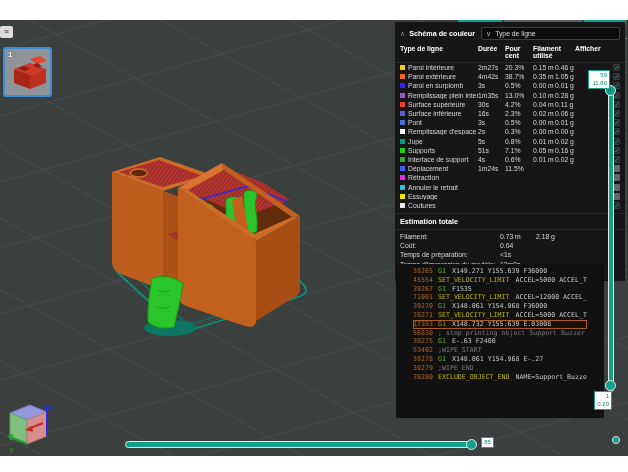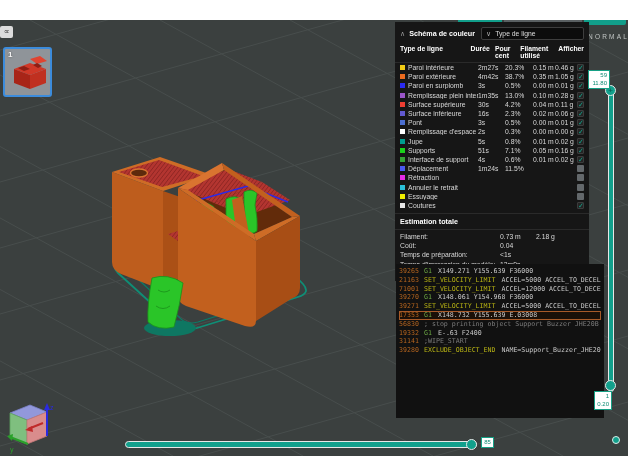--- a/index.html
+++ b/index.html
@@ -13,21 +13,21 @@
   .cutbtn.gray { background:#5A6062; }
 
   
   .corner-badge { position:absolute; left:0; top:6px; width:13px; height:12px; background:#DCDCDC; border-radius:2px; color:#444; font-size:8px; line-height:12px; text-align:center; }
   .thumb { position:absolute; left:3px; top:27px; width:49px; height:50px; background:#8F9499; border:2px solid #3C8CDC; border-radius:3px; }
   .thumb .plate-num { position:absolute; left:3px; top:1px; color:#F2F2F2; font-size:8px; font-weight:bold; text-shadow:0 0 2px #555; }
 
   .watermark { position:absolute; left:588px; top:13px; color:#C2C6C5; font-size:6.5px; letter-spacing:2.2px; }
 
   
-  .legend { position:absolute; left:395px; top:2px; width:194px; background:#161616; color:#D8D8D8; font-size:6.8px; padding:3px 0 3px 0; }
+  .legend { position:absolute; left:395px; top:2px; width:230px; background:#161616; color:#D8D8D8; font-size:6.8px; padding:3px 0 3px 0; }
   .legend-header { display:flex; align-items:center; padding:2px 5px 4px 5px; }
   .caret { color:#9A9A9A; font-size:7px; margin-right:4px; }
   .legend-title { color:#FFFFFF; font-weight:bold; font-size:7.2px; white-space:nowrap; }
   .dropdown { margin-left:6px; flex:1; background:#0C0C0C; border:1px solid #3E3E3E; border-radius:2px; height:13px; display:flex; align-items:center; padding:0 4px; color:#DDDDDD; }
   .dropdown .dd-caret { color:#AAAAAA; margin-right:4px; font-size:7px; }
   .col-head { display:flex; padding:1px 5px 3px 5px; font-weight:bold; color:#FFFFFF; border-bottom:1px solid #2A2A2A; }
   .col-head .c1 { width:78px; } .col-head .c2 { width:27px; } .col-head .c3 { width:28px; } .col-head .c4 { width:42px; } .col-head .c5 { flex:1; }
   .lrow { display:flex; align-items:center; height:9.2px; padding:0 5px; }
   .sw { width:5px; height:5px; margin-right:3px; flex:none; }
   .lbl { width:70px; white-space:nowrap; overflow:hidden; }
@@ -36,21 +36,21 @@
   .cb.off { background:#63686B; }
   .cb.on { background:#242424; border:1px solid #3C3C3C; }
   .cb.on::after { content:"✓"; position:absolute; left:0; top:-1px; color:#14A38C; font-size:7px; line-height:8px; }
 
   .totals { border-top:1px solid #2A2A2A; margin-top:3px; padding-top:2px; }
   .totals-title { color:#FFFFFF; font-weight:bold; font-size:7.2px; padding:1px 5px 3px 5px; border-bottom:1px solid #2A2A2A; margin-bottom:2px; }
   .erow { display:flex; height:9.2px; align-items:center; padding:0 5px; }
   .elabel { width:100px; white-space:nowrap; } .ev1 { width:36px; } .ev2 { flex:1; }
 
   
-  .gcode { position:absolute; left:396px; top:244px; width:208px; height:154px; background:#111111; padding:3px 3px; font-family:"DejaVu Sans Mono", monospace; font-size:6.6px; overflow:hidden; }
+  .gcode { position:absolute; left:396px; top:244px; width:208px; height:154px; background:#111111; padding:3px 17px; font-family:"DejaVu Sans Mono", monospace; font-size:6.6px; overflow:hidden; }
   .gline { height:8.8px; line-height:8.8px; white-space:nowrap; overflow:hidden; }
   .gnum { display:inline-block; width:22px; color:#B4641E; }
   .gcmd { color:#C9C9C9; } .gcmd:not(:empty) { margin-right:3px; margin-left:3px; }
   .grest { color:#C9C9C9; margin-left:3px; }
   .gline.g .gcmd { color:#6CA644; }
   .gline.macro .gcmd { color:#B9B414; }
   .gline.comment .grest { color:#7C7C7C; }
   .gline.hl { outline:1px solid #A85A28; outline-offset:-1px; background:#1A1008; }
 
   
@@ -392,23 +392,26 @@
     </div>
   </div>
 
   <div class="gcode">
 
       <div class="gline g">
         <span class="gnum">39265</span><span class="gcmd">G1</span><span class="grest">X149.271 Y155.639 F36000</span>
       </div>
 
       <div class="gline macro">
-        <span class="gnum">21163</span><span class="gcmd">SET_VELOCITY_LIMIT</span><span class="grest">ACCEL=5000 ACCEL_TO_DECEL=2500 SQ...</span>
-      </div>
-
+        <span class="gnum">45554</span><span class="gcmd">SET_VELOCITY_LIMIT</span><span class="grest">ACCEL=5000 ACCEL_TO_DECEL=2500 SQ...</span>
+      </div>
+
+      <div class="gline g">
+        <span class="gnum">39267</span><span class="gcmd">G1</span><span class="grest">F1535</span>
+      </div>
 
 
       <div class="gline macro">
         <span class="gnum">71001</span><span class="gcmd">SET_VELOCITY_LIMIT</span><span class="grest">ACCEL=12000 ACCEL_TO_DECEL=6000 S...</span>
       </div>
 
       <div class="gline g">
         <span class="gnum">39270</span><span class="gcmd">G1</span><span class="grest">X148.061 Y154.968 F36000</span>
       </div>
 
@@ -419,29 +422,35 @@
 
       <div class="gline g hl">
         <span class="gnum">17353</span><span class="gcmd">G1</span><span class="grest">X148.732 Y155.639 E.03008</span>
       </div>
 
       <div class="gline comment">
         <span class="gnum">56830</span><span class="gcmd"></span><span class="grest">; stop printing object Support Buzzer JHE20B V0.8.st...</span>
       </div>
 
       <div class="gline g">
-        <span class="gnum">19332</span><span class="gcmd">G1</span><span class="grest">E-.63 F2400</span>
+        <span class="gnum">39275</span><span class="gcmd">G1</span><span class="grest">E-.63 F2400</span>
       </div>
 
       <div class="gline comment">
-        <span class="gnum">31141</span><span class="gcmd"></span><span class="grest">;WIPE_START</span>
-      </div>
-
-
-
+        <span class="gnum">53402</span><span class="gcmd"></span><span class="grest">;WIPE_START</span>
+      </div>
+
+
+      <div class="gline g">
+        <span class="gnum">39278</span><span class="gcmd">G1</span><span class="grest">X148.061 Y154.968 E-.27</span>
+      </div>
+
+      <div class="gline comment">
+        <span class="gnum">39279</span><span class="gcmd"></span><span class="grest">;WIPE_END</span>
+      </div>
 
       <div class="gline macro">
         <span class="gnum">39280</span><span class="gcmd">EXCLUDE_OBJECT_END</span><span class="grest">NAME=Support_Buzzer_JHE20B_V0.8.s...</span>
       </div>
 
     </div>
 
   <div class="vtrack"></div>
   <div class="vhandle top">+</div>
   <div class="vhandle bottom"></div>

